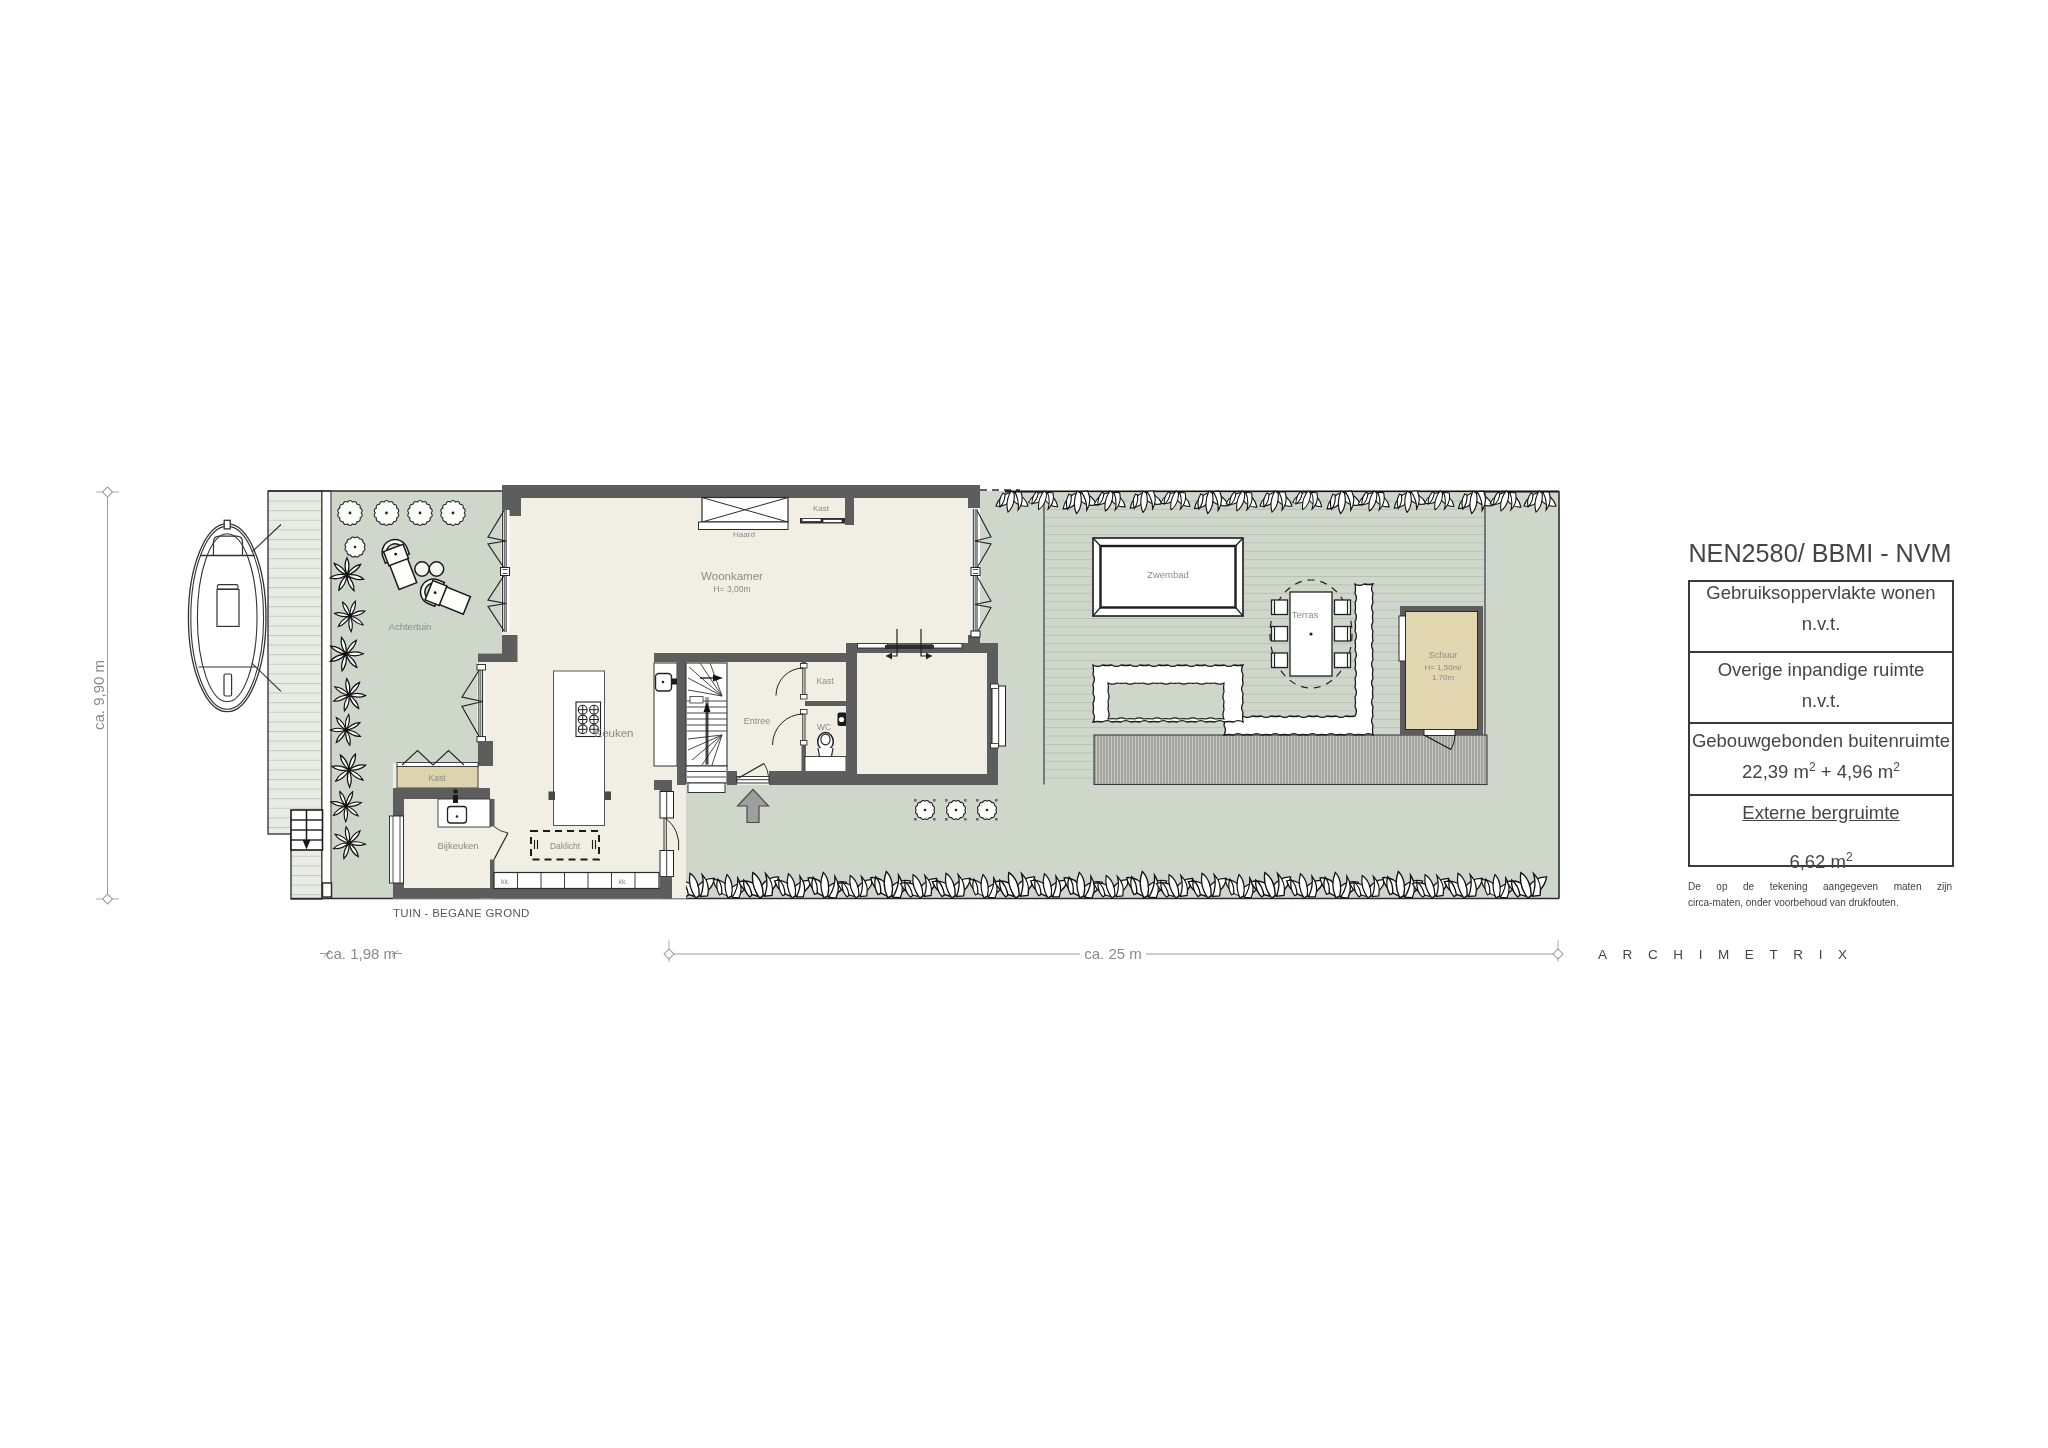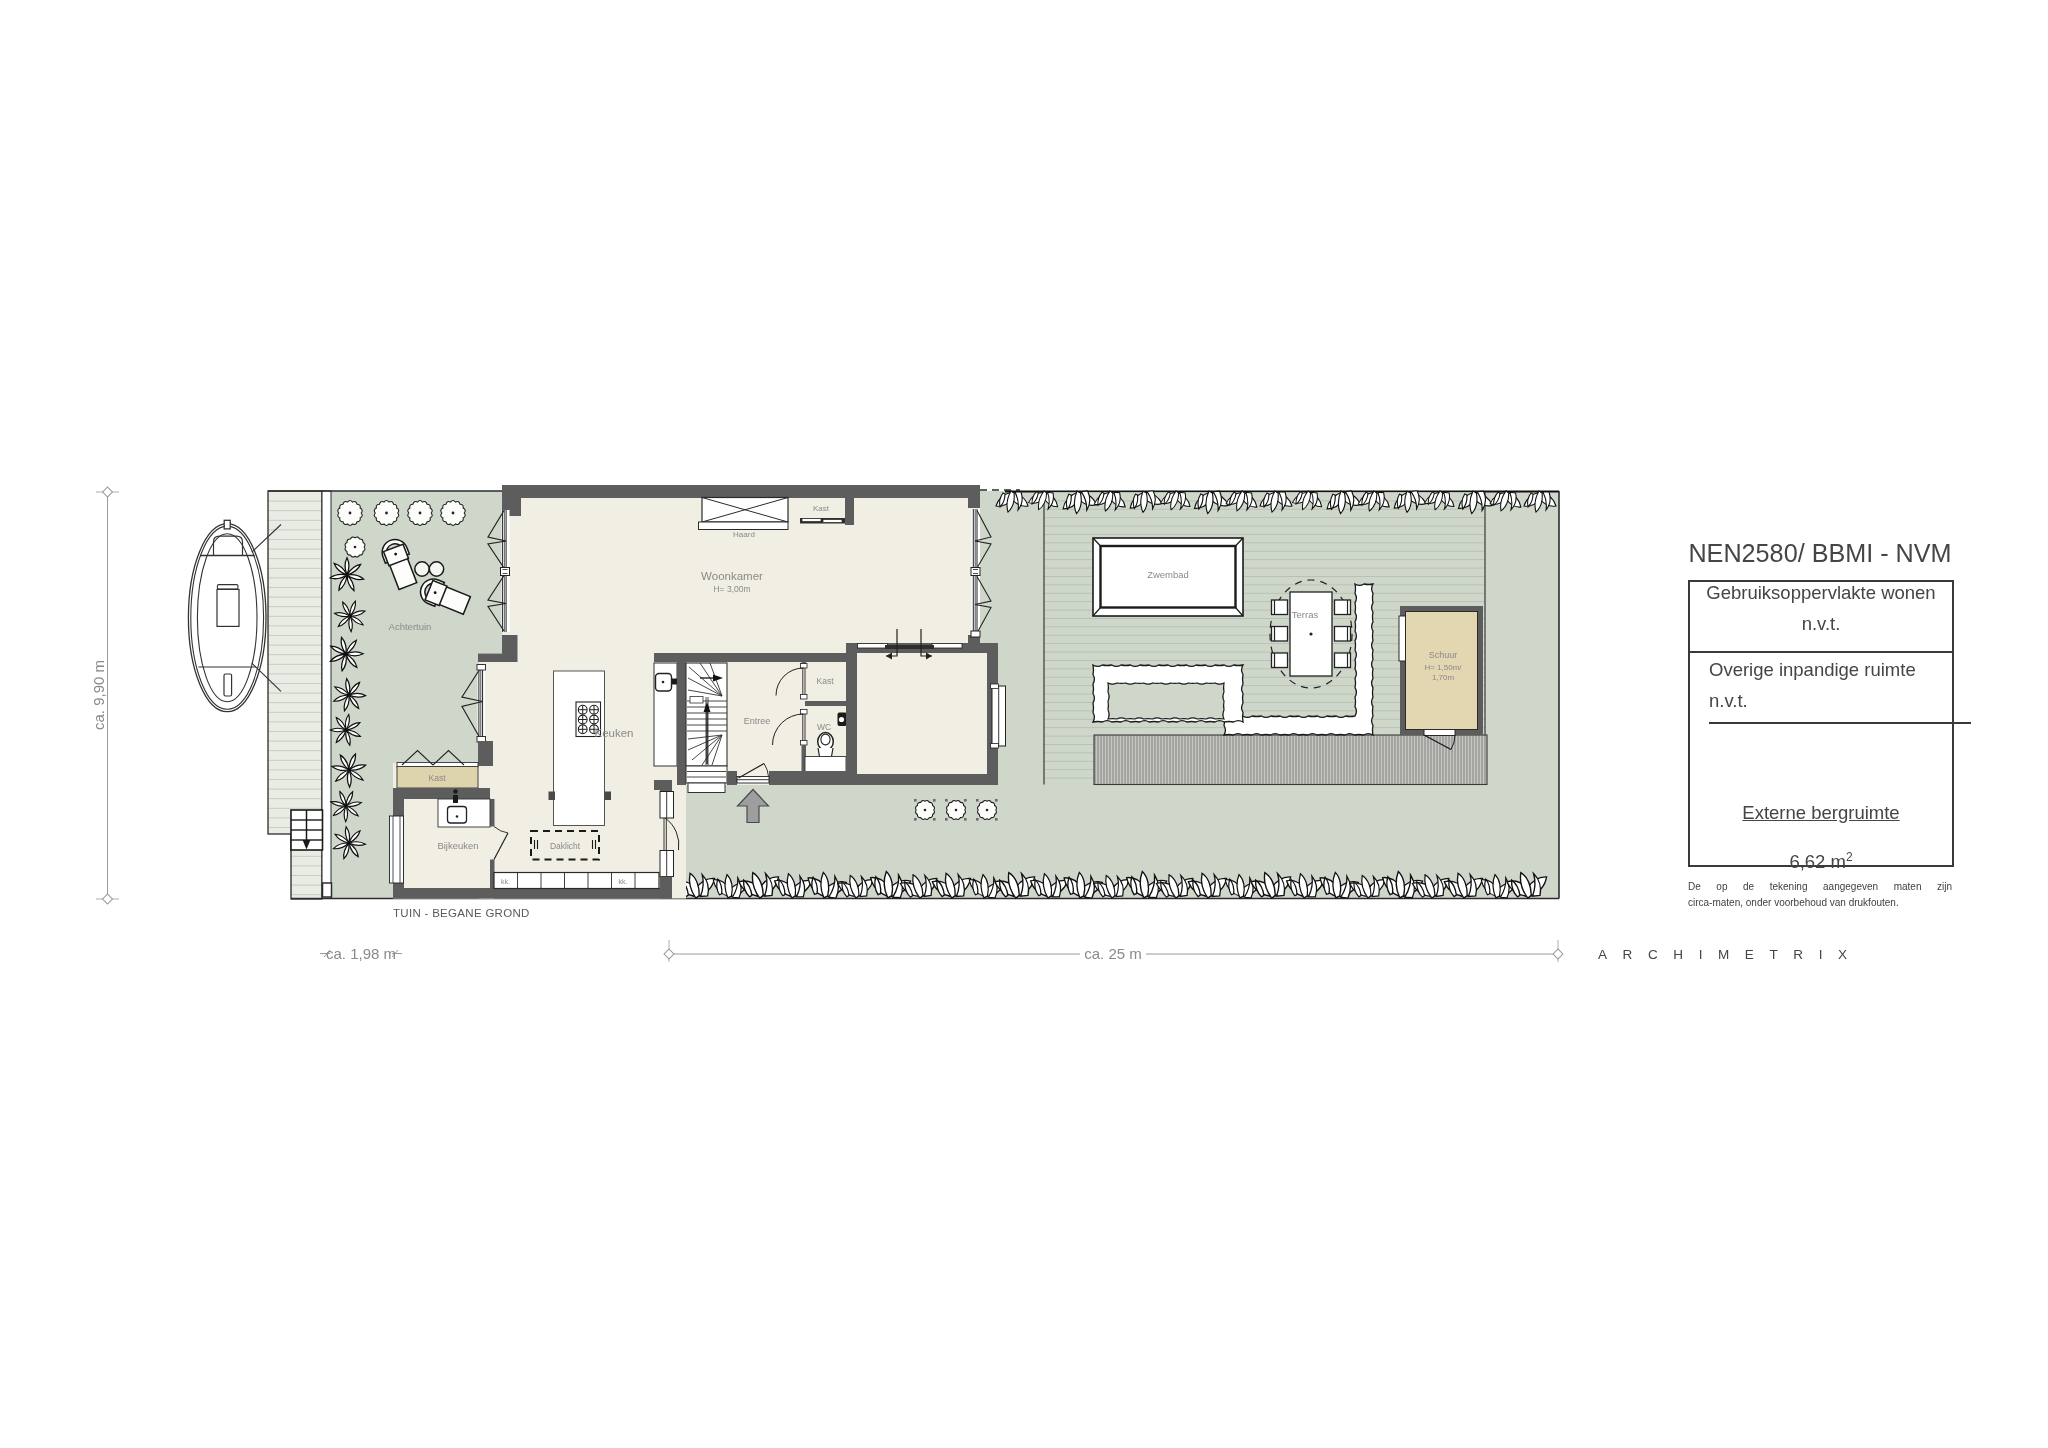--- a/index.html
+++ b/index.html
@@ -637,23 +637,27 @@
 
 
 <div class="panel" style="left:1610px;top:539px;width:420px;text-align:center;font-size:25.2px;color:#454545;white-space:nowrap;">NEN2580/ BBMI - NVM</div>
 
 
 <div class="panel" style="left:1688px;top:580px;width:262px;height:283px;border:2px solid #3a3a3a;">
   <div style="position:absolute;left:0;top:0;width:100%;height:69px;border-bottom:2px solid #3a3a3a;text-align:center;white-space:nowrap;">
     <div style="font-size:18.5px;">Gebruiksoppervlakte wonen</div>
     <div style="font-size:18.5px;margin-top:9px;">n.v.t.</div>
   </div>
-  <div style="position:absolute;left:0;top:71px;width:100%;height:69px;border-bottom:2px solid #3a3a3a;text-align:left;white-space:nowrap;margin-left:19px;">
+  <div style="position:absolute;left:0;top:71px;width:100%;height:69px;border-bottom:2px solid #3a3a3a;text-align:center;white-space:nowrap;">
     <div style="font-size:18.5px;margin-top:6px;">Overige inpandige ruimte</div>
     <div style="font-size:18.5px;margin-top:9px;">n.v.t.</div>
+  </div>
+  <div style="position:absolute;left:0;top:142px;width:100%;height:70px;border-bottom:2px solid #3a3a3a;text-align:center;white-space:nowrap;">
+    <div style="font-size:18.5px;margin-top:6px;">Gebouwgebonden buitenruimte</div>
+    <div style="font-size:18.5px;margin-top:8px;">22,39 m<sup style="font-size:12px;">2</sup> + 4,96 m<sup style="font-size:12px;">2</sup></div>
   </div>
   <div style="position:absolute;left:0;top:214px;width:100%;height:67px;text-align:center;white-space:nowrap;">
     <div style="font-size:18.5px;margin-top:6px;text-decoration:underline;">Externe bergruimte</div>
     <div style="font-size:18.5px;margin-top:26px;">6,62 m<sup style="font-size:12px;">2</sup></div>
   </div>
 </div>
 
 
 <div class="panel" style="left:1688px;top:881px;width:264px;font-size:10px;color:#3f3f3f;">
   <div style="text-align:justify;text-align-last:justify;">De op de tekening aangegeven maten zijn</div>

